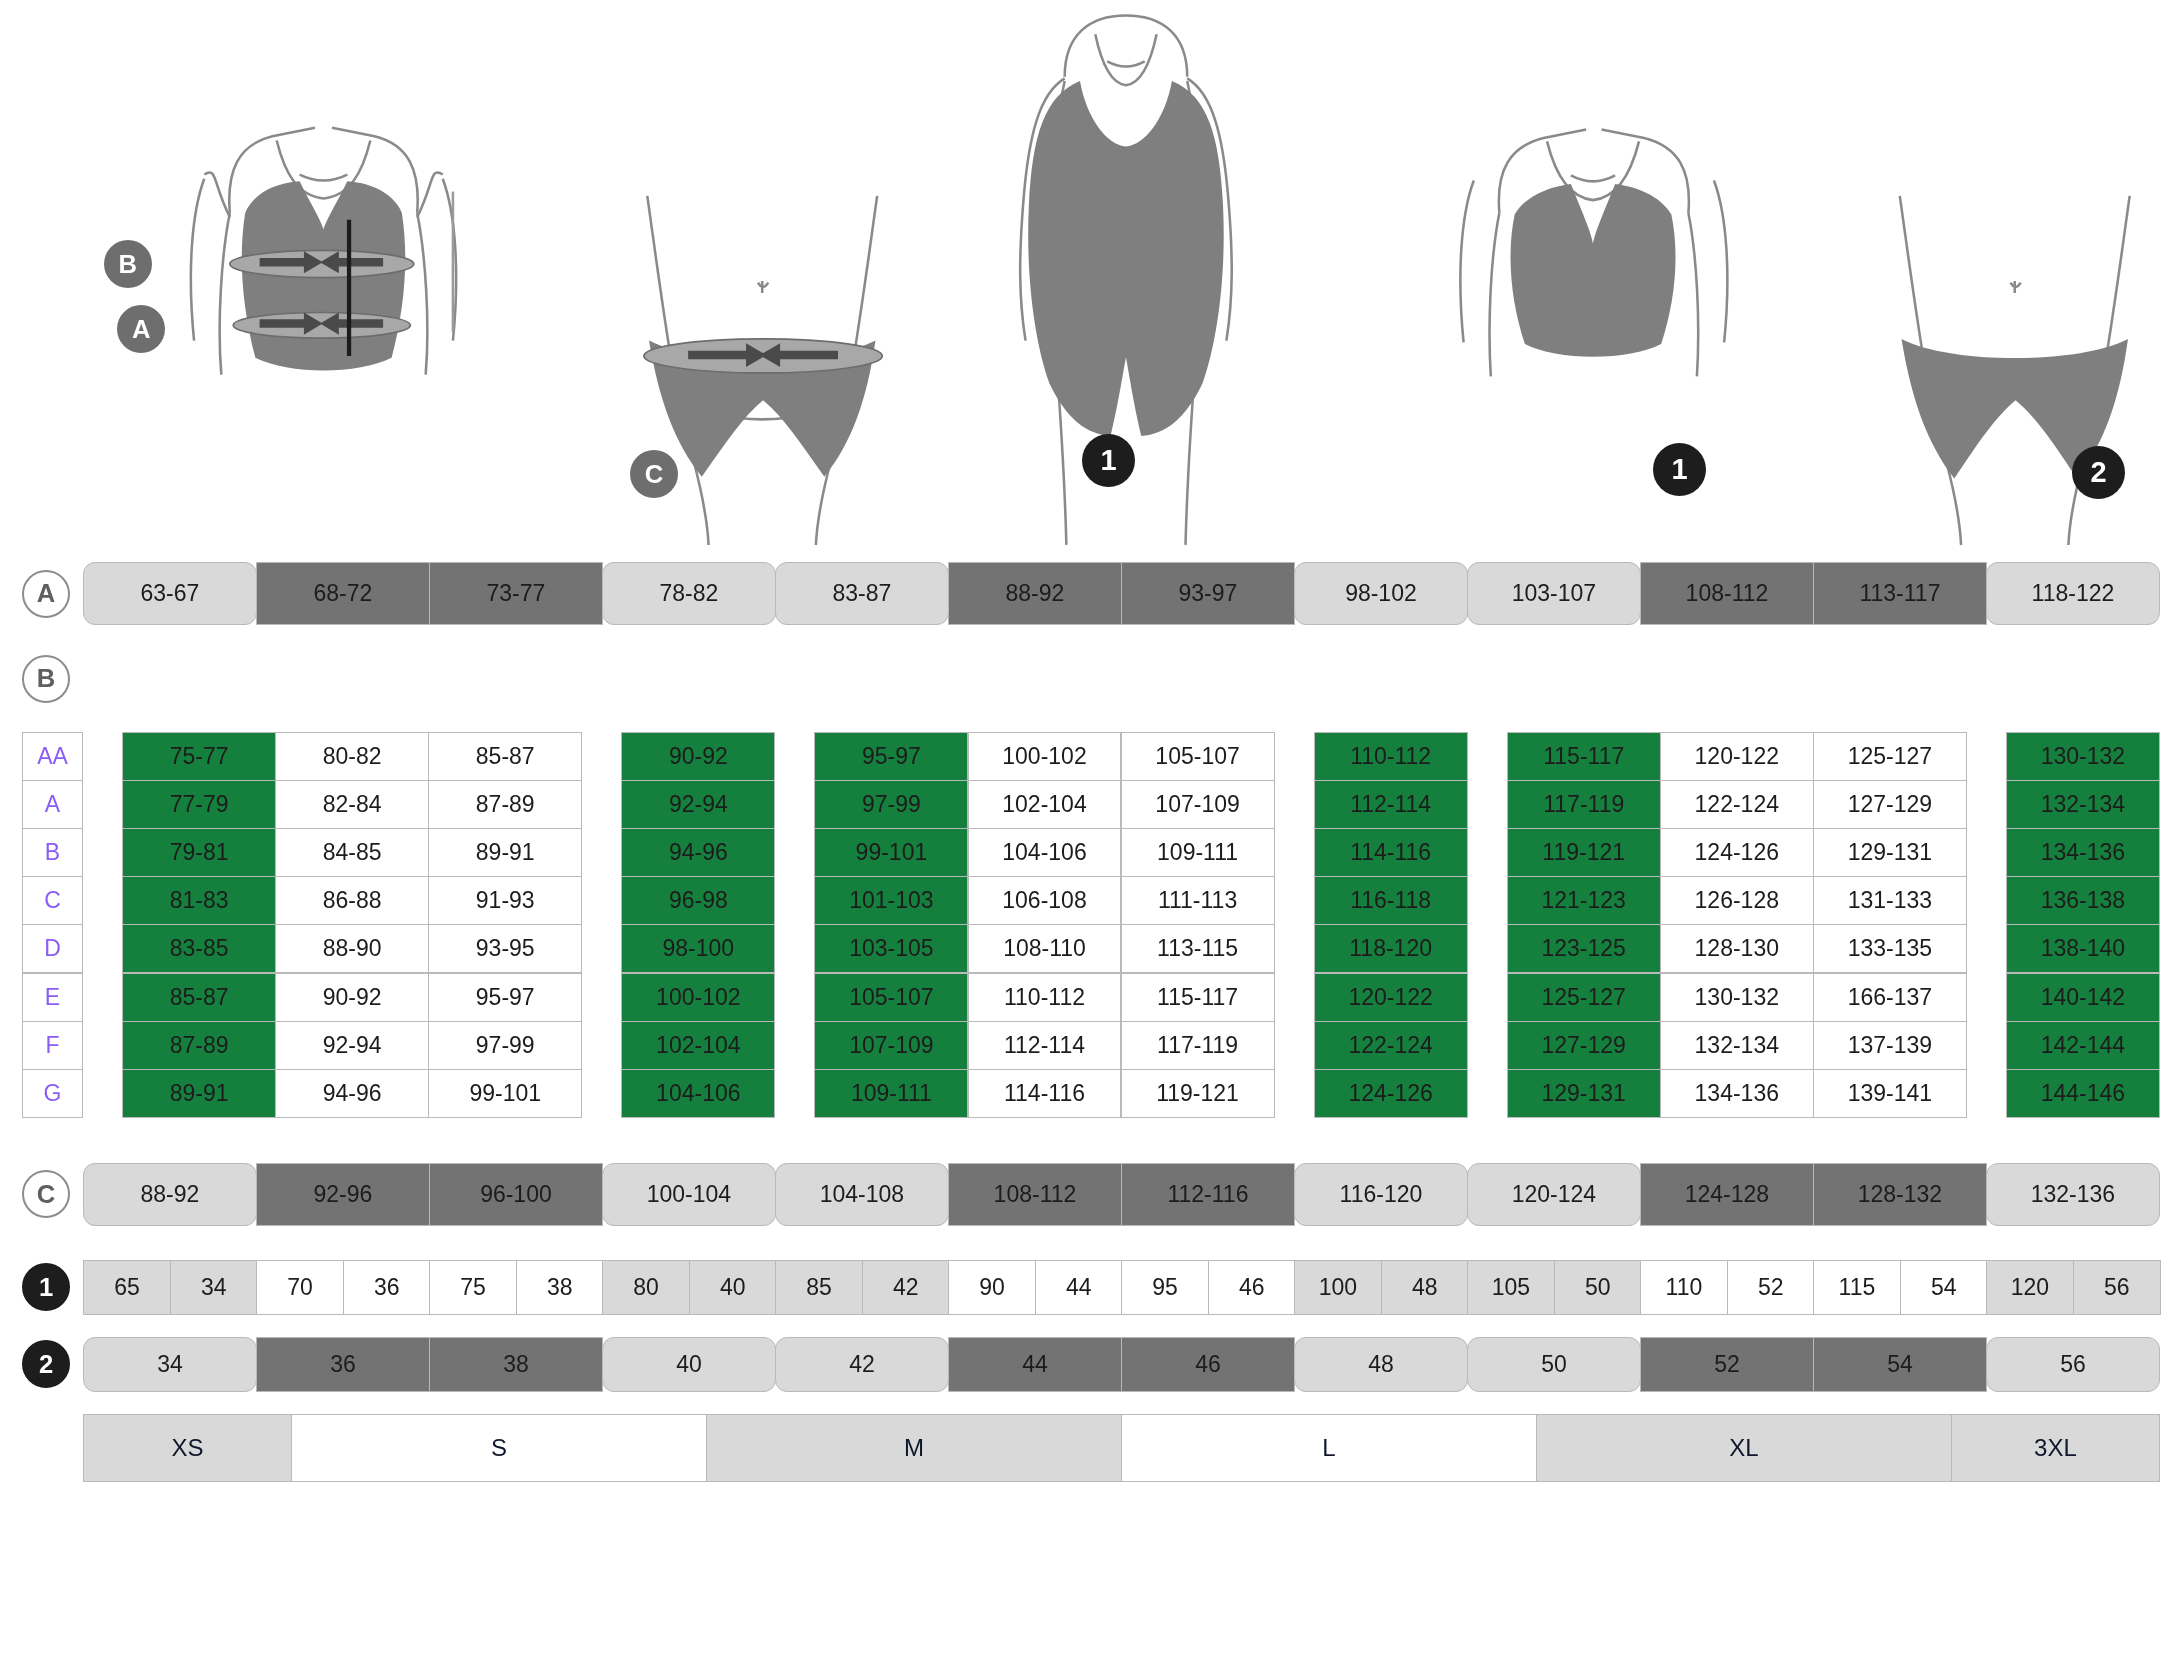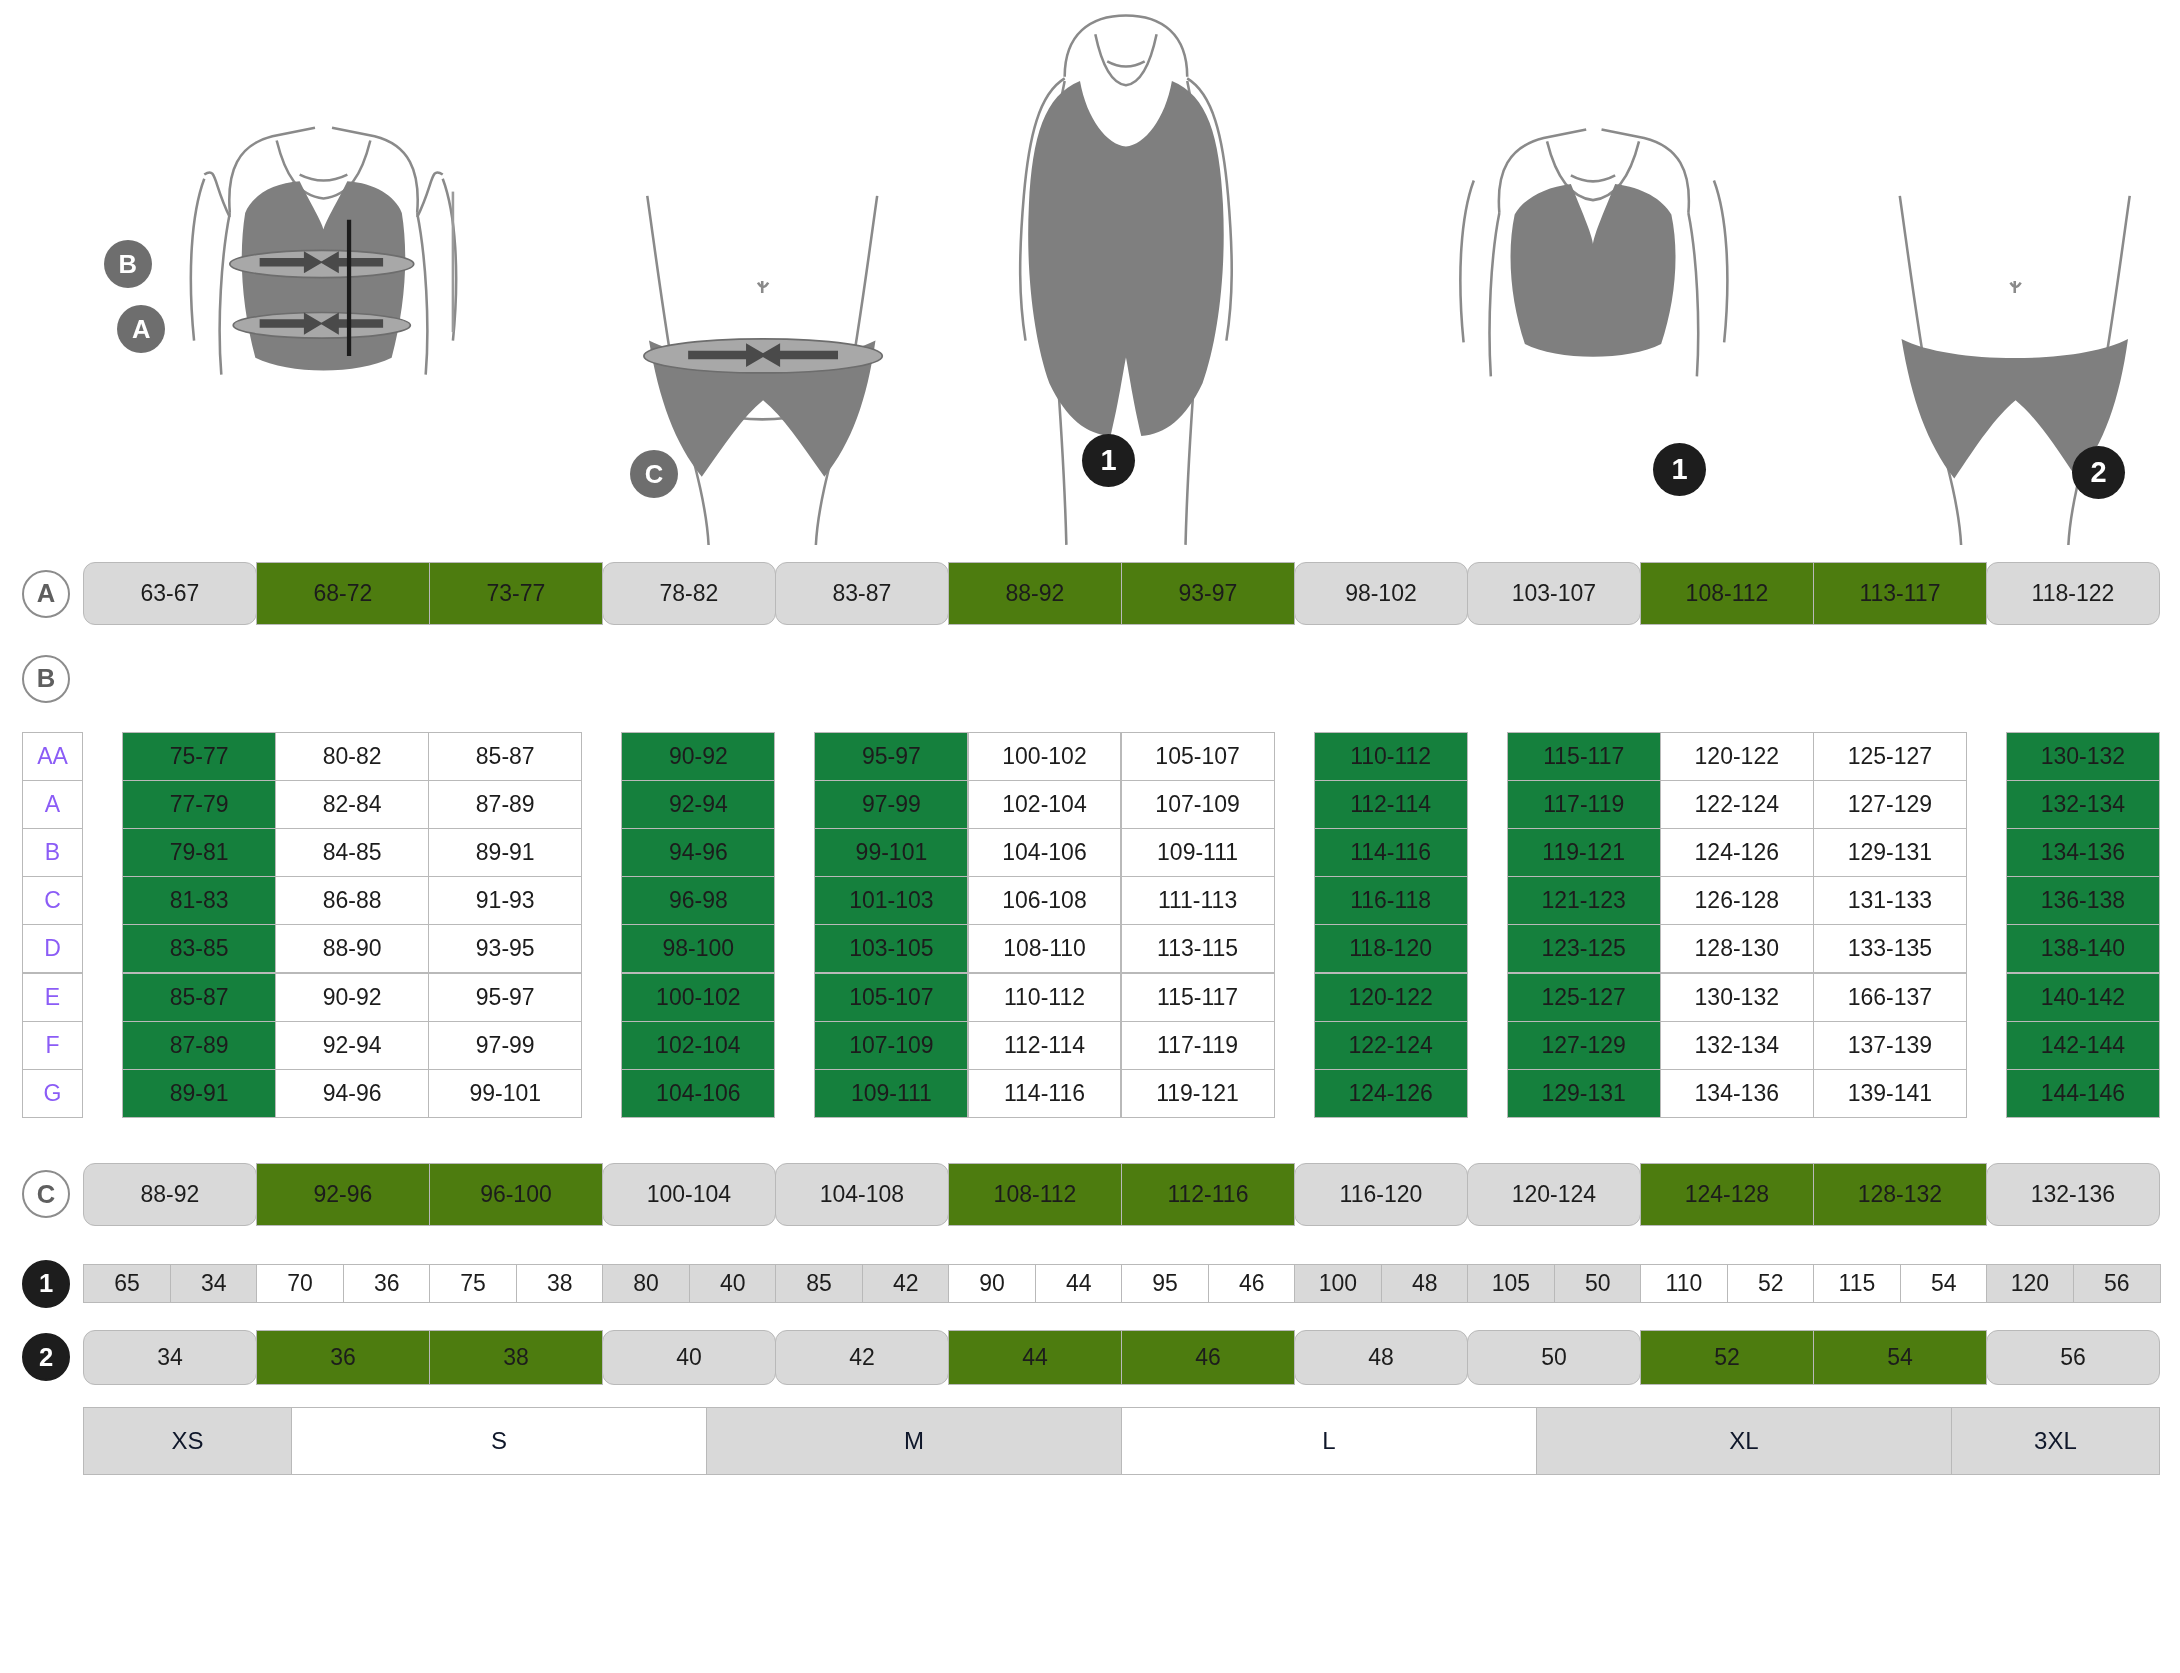--- a/index.html
+++ b/index.html
@@ -94,21 +94,21 @@
   .cell {
     flex: 1;
     border: 0.9px solid #b9b9b9;
     height: 63px;
     display: flex;
     align-items: center;
     justify-content: center;
     font-size: 23px;
     color: #1c1c1c;
     margin-right: -0.9px;
-    background: #4d7c0f;
+    background: #737373;
   }
   .cell.shade { background: #d9d9d9; border-radius: 12px; }
 
   
   .matrix {
     padding-left: 22px;
     padding-right: 22px;
     width: 2181px;
   }
   .mrow {
@@ -146,21 +146,21 @@
 
   
   .split-cell {
     flex: 1;
     display: flex;
     margin-right: -0.9px;
   }
   .split-cell .half {
     flex: 1;
     border: 0.9px solid #b9b9b9;
-    height: 39px;
+    height: 55px;
     display: flex;
     align-items: center;
     justify-content: center;
     font-size: 23px;
     color: #1c1c1c;
     margin-right: -0.9px;
     background: #ffffff;
   }
   .split-cell .half.shade { background: #d9d9d9; }
 

